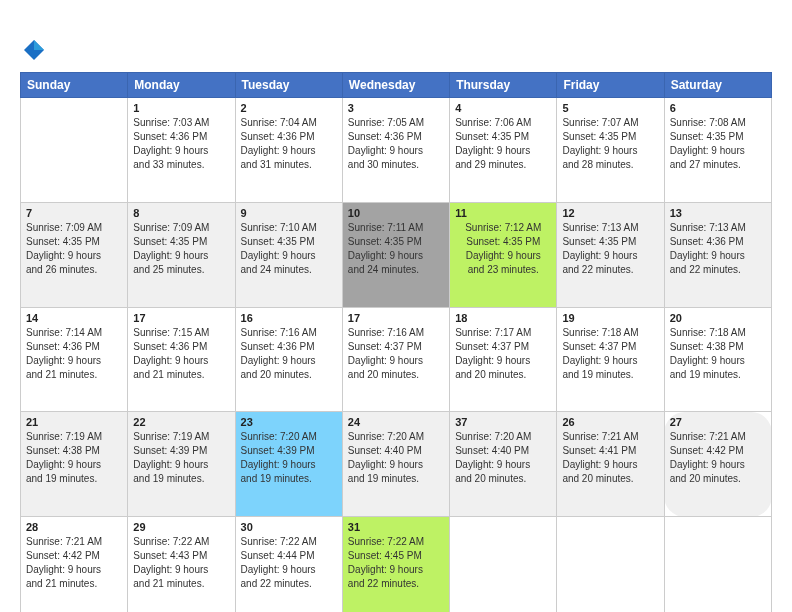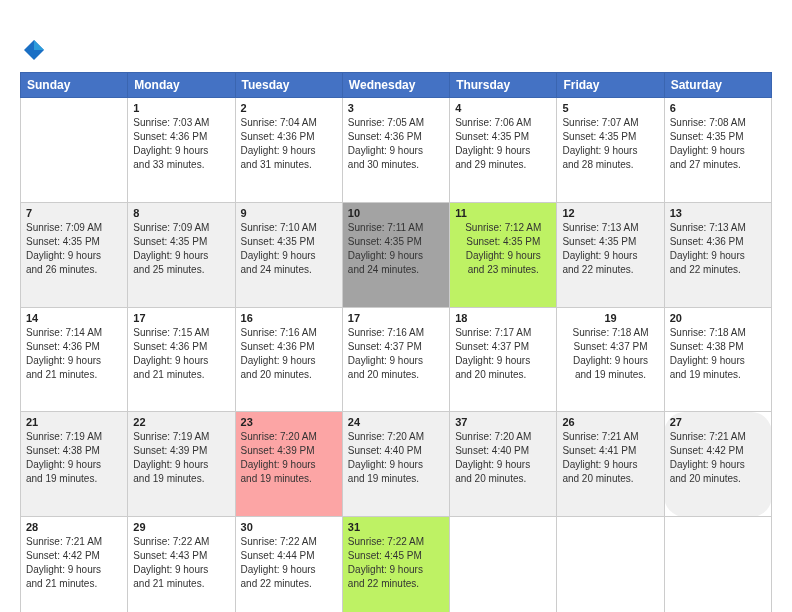--- a/index.html
+++ b/index.html
@@ -254,21 +254,21 @@
 Daylight: 9 hours
 and 20 minutes.</div>
           </td>
           <td style="background-color: rgb(255, 255, 255);">
             <span class="day-number">18</span>
             <div class="day-info" style="white-space: pre-line;">Sunrise: 7:17 AM
 Sunset: 4:37 PM
 Daylight: 9 hours
 and 20 minutes.</div>
           </td>
-          <td style="background-color: rgb(255, 255, 255); text-align: center;">
+          <td style="background-color: rgb(255, 255, 255);">
             <span class="day-number">19</span>
             <div class="day-info" style="white-space: pre-line;">Sunrise: 7:18 AM
 Sunset: 4:37 PM
 Daylight: 9 hours
 and 19 minutes.</div>
           </td>
           <td style="background-color: rgb(255, 255, 255);">
             <span class="day-number">20</span>
             <div class="day-info" style="white-space: pre-line;">Sunrise: 7:18 AM
 Sunset: 4:38 PM
@@ -284,21 +284,21 @@
 Daylight: 9 hours
 and 19 minutes.</div>
           </td>
           <td style="background-color: rgb(240, 240, 240);">
             <span class="day-number">22</span>
             <div class="day-info" style="white-space: pre-line;">Sunrise: 7:19 AM
 Sunset: 4:39 PM
 Daylight: 9 hours
 and 19 minutes.</div>
           </td>
-          <td style="background-color: #fca5a5;">
+          <td style="background-color: #7dd3fc;">
             <span class="day-number">23</span>
             <div class="day-info" style="white-space: pre-line;">Sunrise: 7:20 AM
 Sunset: 4:39 PM
 Daylight: 9 hours
 and 19 minutes.</div>
           </td>
           <td style="background-color: rgb(240, 240, 240);">
             <span class="day-number">24</span>
             <div class="day-info" style="white-space: pre-line;">Sunrise: 7:20 AM
 Sunset: 4:40 PM

